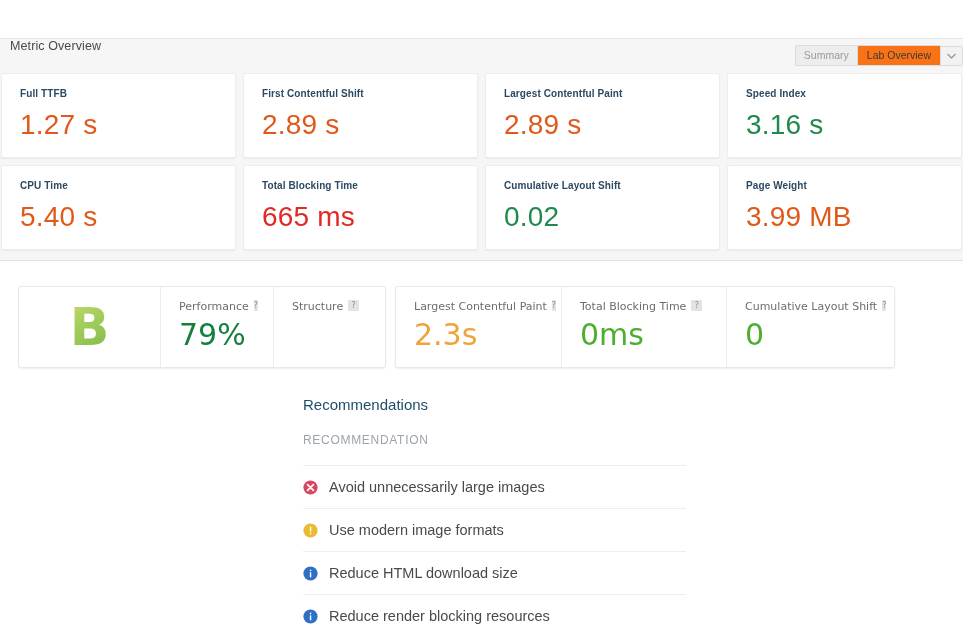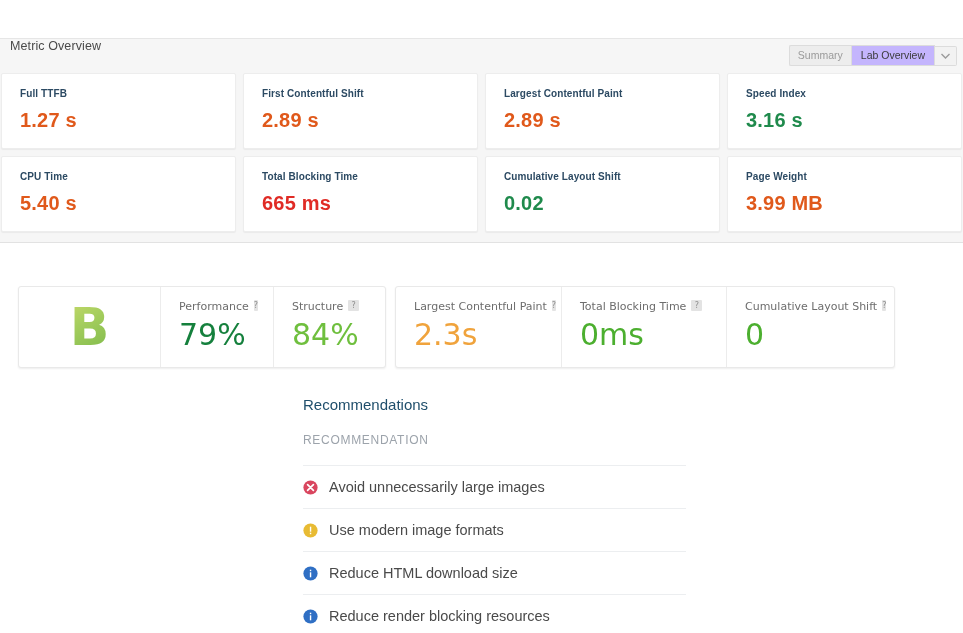--- a/index.html
+++ b/index.html
@@ -33,40 +33,40 @@
     padding: 0 10px;
     display: flex;
   }
   .panel-title {
     font-size: 12.5px;
     color: #4a4a4a;
     letter-spacing: .1px;
   }
   .panel-controls {
     position: absolute;
-    right: 6px;
+    right: 0;
     top: 6px;
     display: flex;
     align-items: center;
     gap: 0;
   }
   .ctrl-label {
     font-size: 10.5px;
     color: #9a9a9a;
     background: #ededed;
     border: 1px solid #dcdcdc;
     border-right: none;
     padding: 3px 8px 4px 8px;
     line-height: 12px;
     border-radius: 2px 0 0 2px;
   }
   .ctrl-select {
     font-size: 10.5px;
     color: #3b3b3b;
-    background: #c4b5fd;
+    background: #f97316;
     border: 1px solid #dcdcdc;
     padding: 3px 9px 4px 9px;
     line-height: 12px;
   }
   .ctrl-arrow {
     width: 22px;
     height: 20px;
     background: #f2f2f2;
     border: 1px solid #dcdcdc;
     border-left: none;
@@ -93,22 +93,22 @@
     min-height: 72px;
   }
   .metric-label {
     font-size: 10px;
     font-weight: bold;
     color: #2c4a63;
     margin-bottom: 10px;
     letter-spacing: .1px;
   }
   .metric-value {
-    font-size: 20px;
-    font-weight: bold;
+    font-size: 28px;
+    font-weight: normal;
     letter-spacing: .2px;
   }
 
   
   .score-panel {
     position: absolute;
     left: 18px; top: 286px;
     display: flex;
     align-items: stretch;
   }
@@ -279,21 +279,20 @@
           <span class="score-name">Performance</span>
           <span class="help-badge">?</span>
         </div>
         <div class="score-value" style="color:#15803d">79%</div>
       </div>
       <div class="score-cell cell-struct">
         <div class="score-head">
           <span class="score-name">Structure</span>
           <span class="help-badge">?</span>
         </div>
-        <div class="score-value" style="color:#6fbf3e">84%</div>
       </div>
     </div>
 
     <div class="score-group">
       <div class="score-cell cell-lcp">
         <div class="score-head">
           <span class="score-name">Largest Contentful Paint</span>
           <span class="help-badge">?</span>
         </div>
         <div class="score-value" style="color:#f0a33c">2.3s</div>

